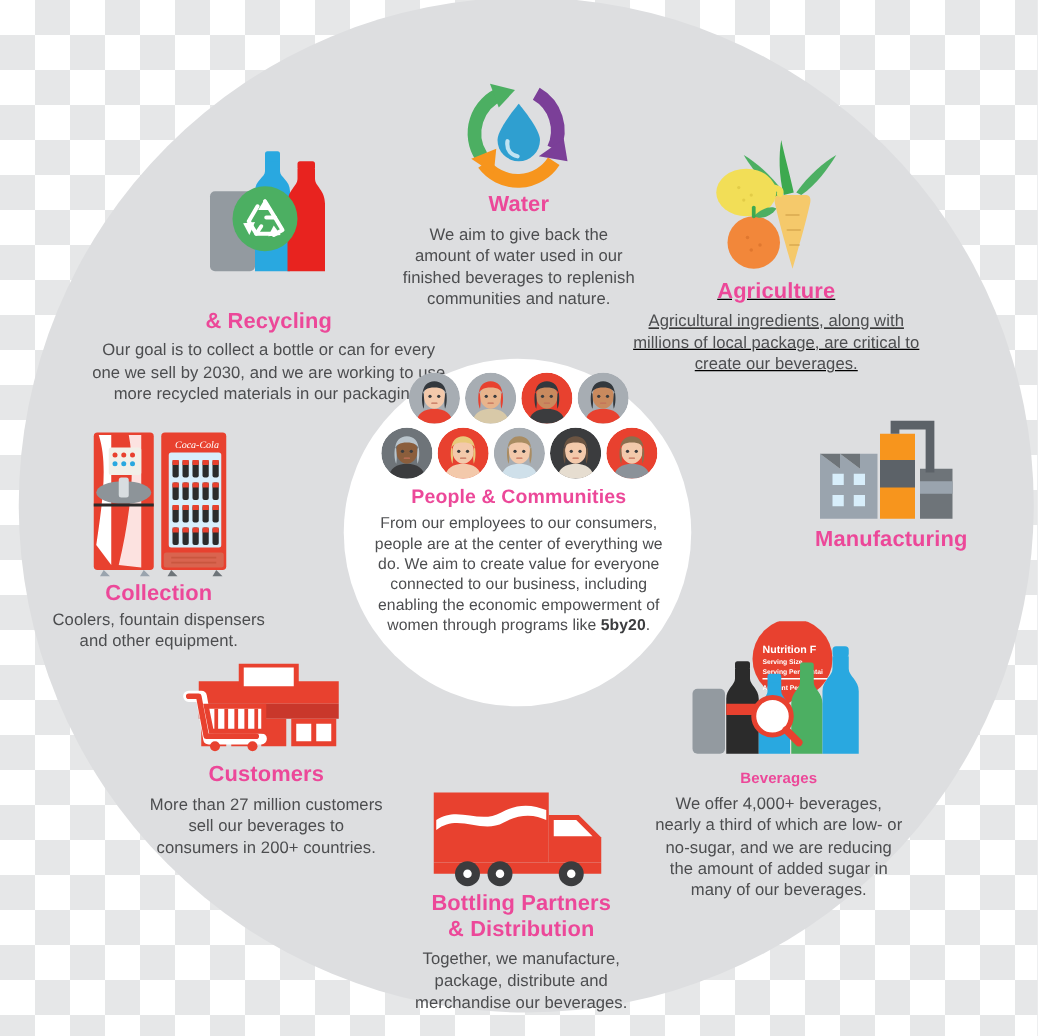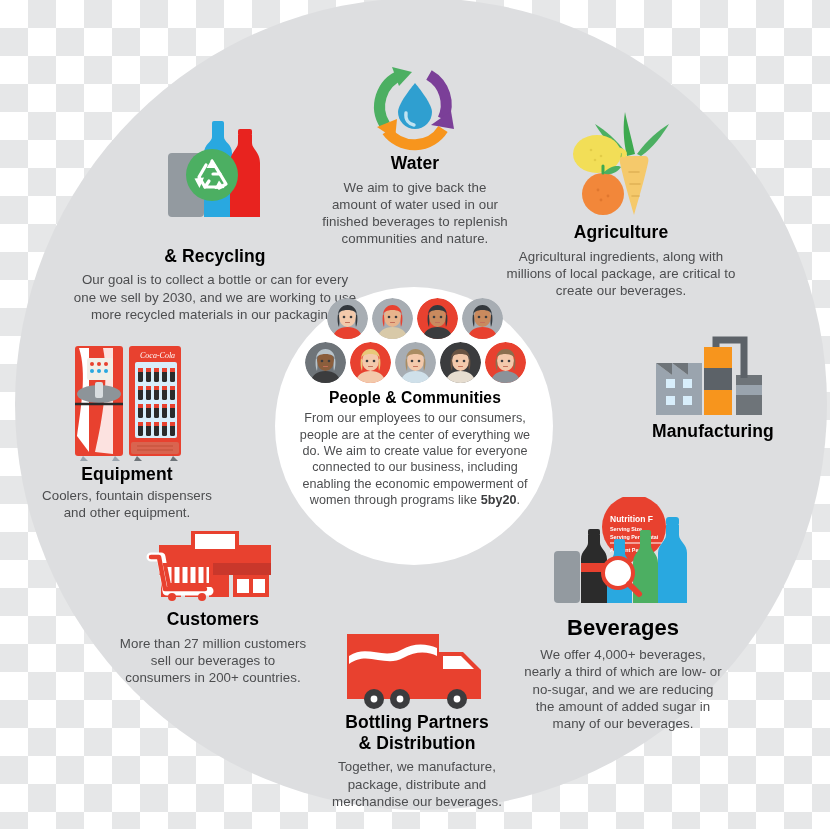--- a/index.html
+++ b/index.html
@@ -19,41 +19,41 @@
     border-radius:50%; background:#dddee0;
   }
   
   #hub{
     position:absolute; left:275px; top:287px; width:278px; height:278px;
     border-radius:50%; background:#ffffff;
   }
   
   .node{position:absolute;text-align:center;}
   .node .title{
-    font-weight:bold; color:#000000; line-height:1.18; letter-spacing:.1px;
+    font-weight:bold; color:#ec4899; line-height:1.18; letter-spacing:.1px;
   }
   .node .desc{
     color:#4c4d4f; line-height:1.30; letter-spacing:.05px;
   }
   .icon{margin:0 auto;position:relative;}
   
   #n-packaging{left:70px;  top:113px; width:290px;}
   #n-packaging .title{font-size:17.5px;}
   #n-packaging .desc{font-size:13.3px; margin-top:5px;}
   #n-water{left:320px; top:53px;  width:190px;}
   #n-water .title{font-size:17.5px;}
   #n-water .desc{font-size:13.3px; margin-top:5px;}
-  #n-agriculture{left:505px; top:110px; width:232px;}
+  #n-agriculture{left:505px; top:110px; width:232px;text-decoration:underline;}
   #n-agriculture .title{font-size:17.5px;}
   #n-agriculture .desc{font-size:13.3px; margin-top:5px;}
   #n-manufacturing{left:615px; top:335px; width:196px;}
   #n-manufacturing .title{font-size:17.5px;}
   #n-manufacturing .desc{font-size:13.3px; margin-top:5px;}
   #n-beverages{left:524px; top:497px; width:198px;}
-  #n-beverages .title{font-size:22px;}
+  #n-beverages .title{font-size:12px;}
   #n-beverages .desc{font-size:13.3px; margin-top:5px;}
   #n-bottling{left:312px; top:628px; width:210px;text-align:center;}
   #n-bottling .title{font-size:17.5px;}
   #n-bottling .desc{font-size:13.3px; margin-top:5px;}
   #n-customers{left:118px; top:527px; width:190px;}
   #n-customers .title{font-size:17.5px;}
   #n-customers .desc{font-size:13.3px; margin-top:5px;}
   #n-equipment{left:38px;  top:342px; width:178px;text-align:center;}
   #n-equipment .title{font-size:17.5px;}
   #n-equipment .desc{font-size:13.3px; margin-top:2px;}
@@ -330,21 +330,21 @@
       <g stroke="#c9563f" stroke-width="1.4">
           <path d="M72 104h36"></path>
           <path d="M72 108h36"></path>
         </g>
       <path d="M72 114l-3 5h8z" fill="#6e7479"></path>
         <path d="M108 114l-3 5h8z" fill="#6e7479"></path>
       <path d="M18 114l-3 5h8z" fill="#9aa4ae"></path>
         <path d="M50 114l-3 5h8z" fill="#9aa4ae"></path>
     </svg>
   </div>
-  <div class="title">Equipment</div>
+  <div class="title">Collection</div>
   <div class="desc">Coolers, fountain dispensers and other equipment.</div>
 </div>
 
 <div class="node" id="n-people">
   <div class="avatars row1" id="row1">
       <div class="av"><svg viewBox="0 0 41 41" width="41" height="41">
           <circle cx="20.5" cy="20.5" r="20.5" fill="#a7adb3"></circle>
           <path d="M6 41c0-8 6.5-12 14.5-12S35 33 35 41z" fill="#e8412f"></path>
           <ellipse cx="20.5" cy="19" rx="8.5" ry="10" fill="#f3c9ab"></ellipse>
           <path d="M11 18c0-7 4-11 9.5-11S30 11 30 18c0-4-4-6-9.5-6S11 14 11 18z" fill="#33383d"></path>

